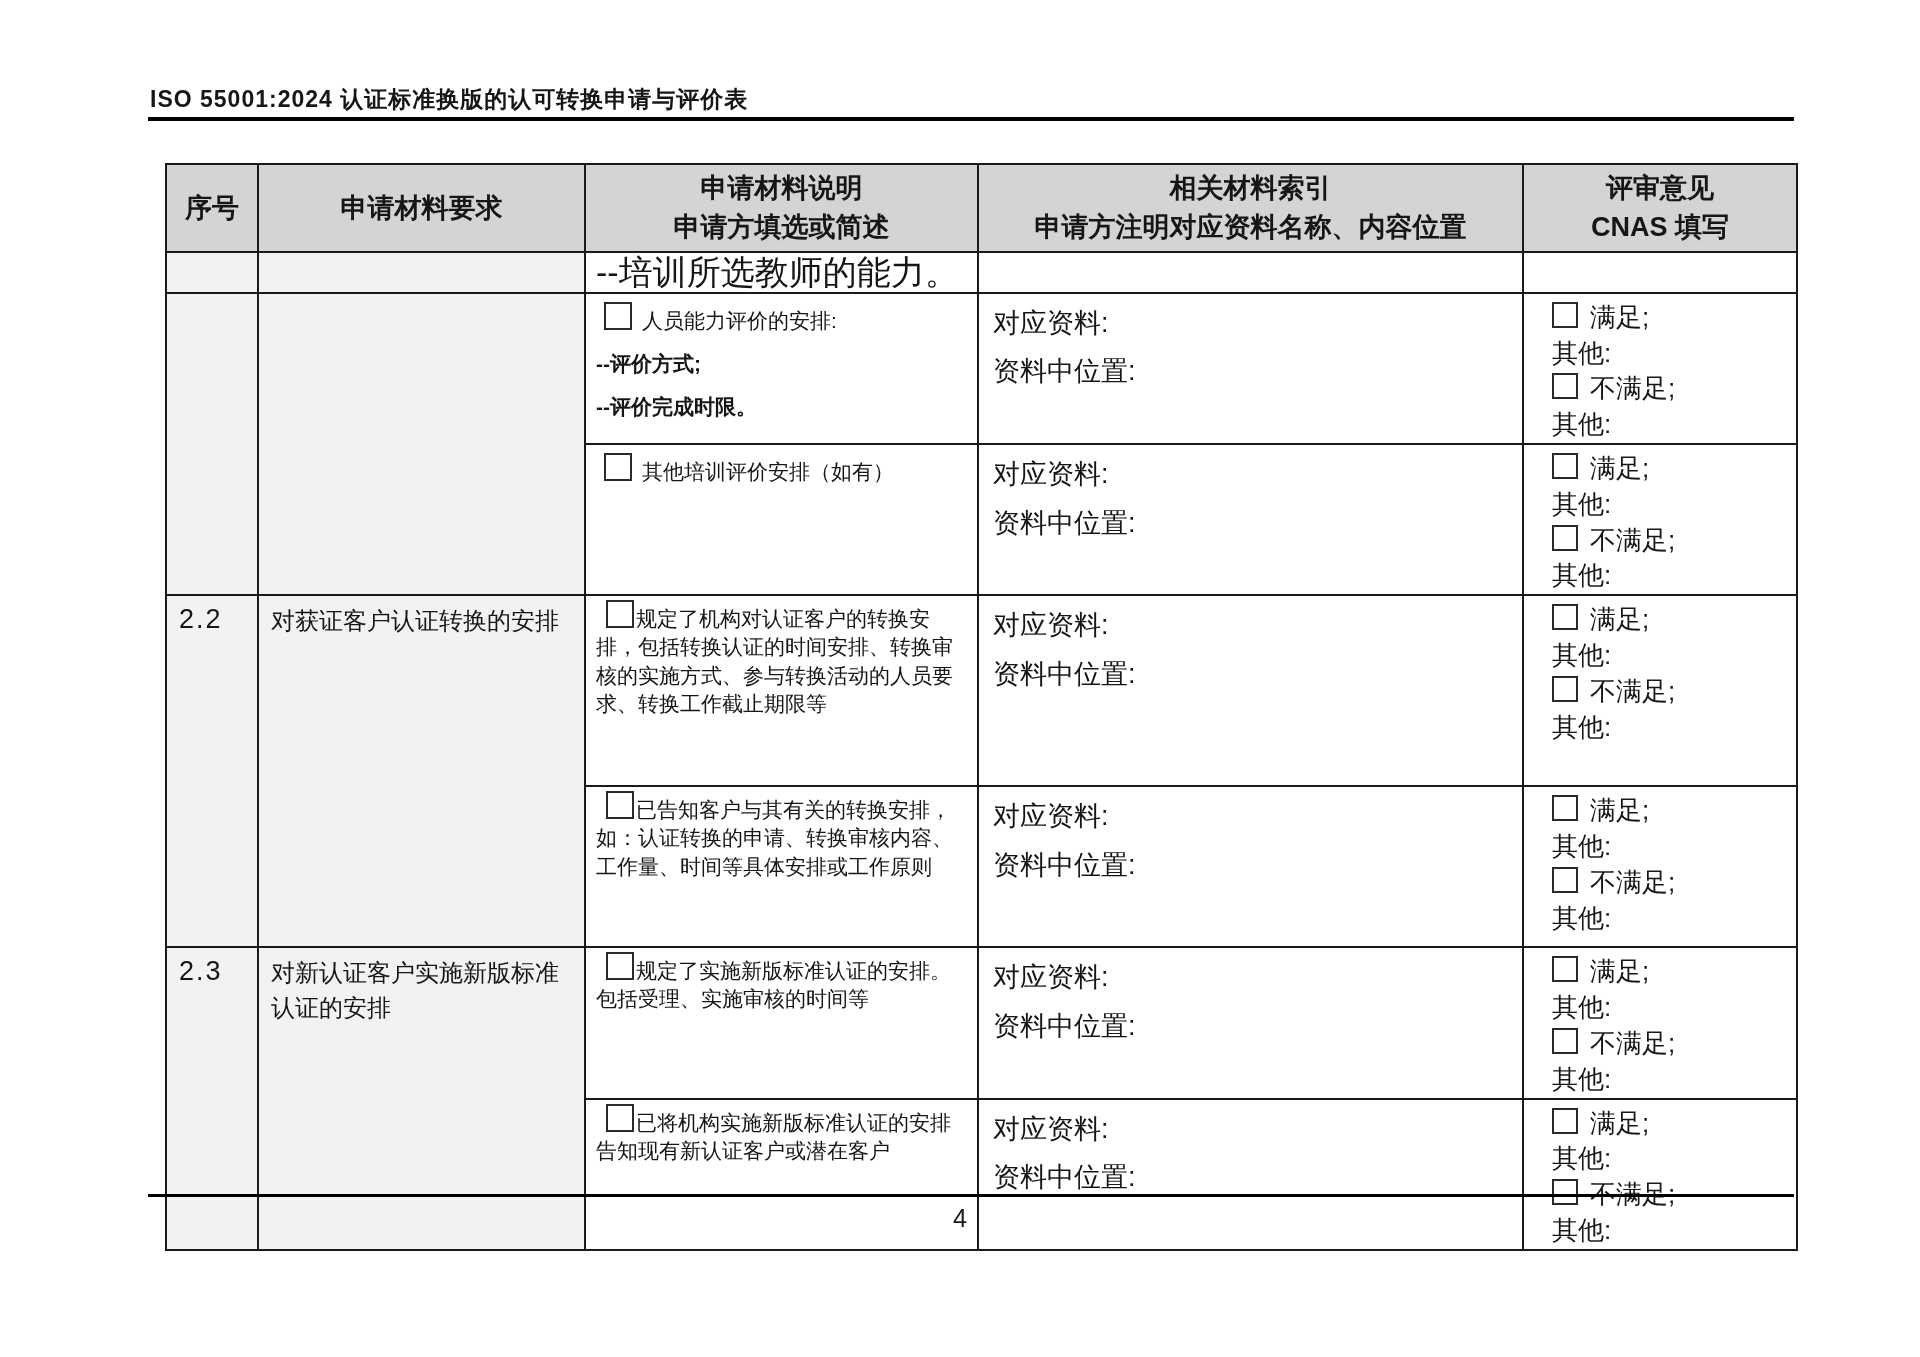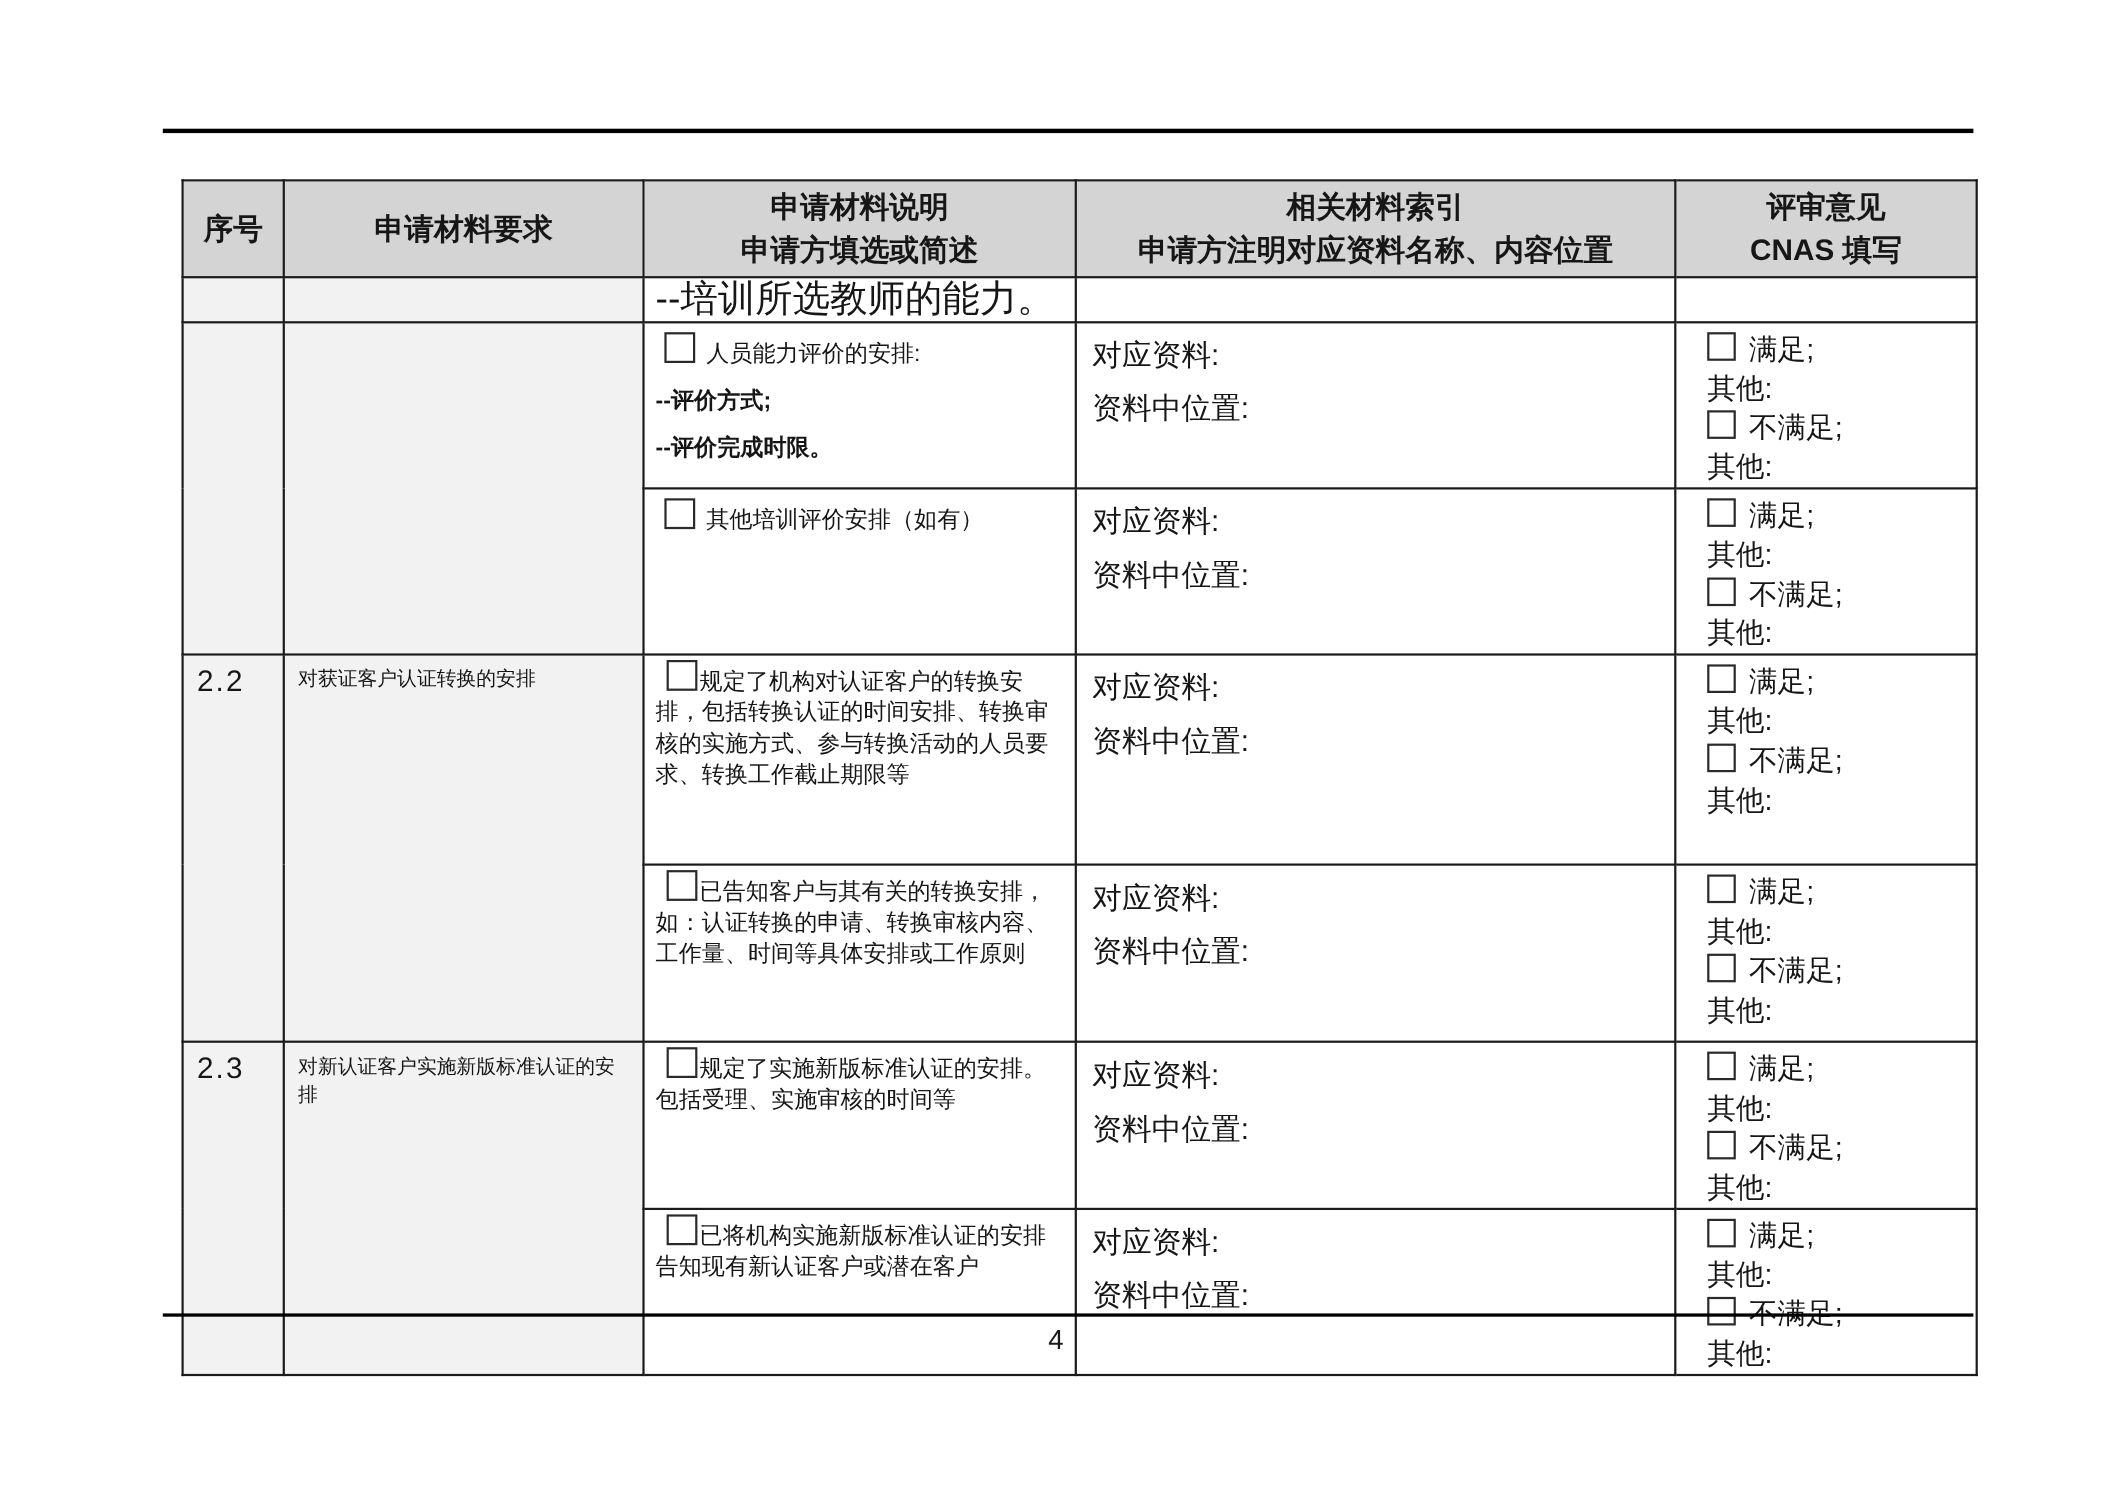--- a/index.html
+++ b/index.html
@@ -47,21 +47,21 @@
   .h-22a td{height:181px;}
   .h-22b td{height:151px;}
   .h-23a td{height:132px;}
   .h-23b td{height:137px;}
 
   td.shaded{background:#f2f2f2;}
   td.no-cell{
     font-size:27px;padding:8px 0 0 12px;letter-spacing:2px;
   }
   td.req-cell{
-    font-size:18px;line-height:1.45;padding:8px 14px 0 12px;
+    font-size:24px;line-height:1.45;padding:8px 14px 0 12px;
   }
   td.desc-cell{
     font-size:21px;line-height:1.34;padding:4px 6px 4px 10px;
   }
   td.desc-cell .para{margin:0;text-indent:10px;}
   td.desc-cell .line{margin:4px 0 15px 0;}
   td.desc-cell .line.cbline{padding-left:8px;}
   td.desc-cell .dash{margin:0 0 15px 0;font-weight:bold;}
   td.cont-cell{
     font-size:34px;line-height:1.1;padding:1px 6px 0 10px;
@@ -109,20 +109,21 @@
   .page-number{
     position:absolute;left:0;top:1204px;width:1920px;
     text-align:center;font-size:25px;color:#1a1a1a;
   }
 </style>
 </head>
 <body>
 
 <div class="page">
 
+  <div class="doc-title">ISO 55001:2024 认证标准换版的认可转换申请与评价表</div>
   <div class="title-rule"></div>
 
   <table class="form-table">
     <colgroup>
       <col style="width:92px">
         <col style="width:327px">
         <col style="width:393px">
         <col style="width:545px">
         <col style="width:274px">
     </colgroup>

